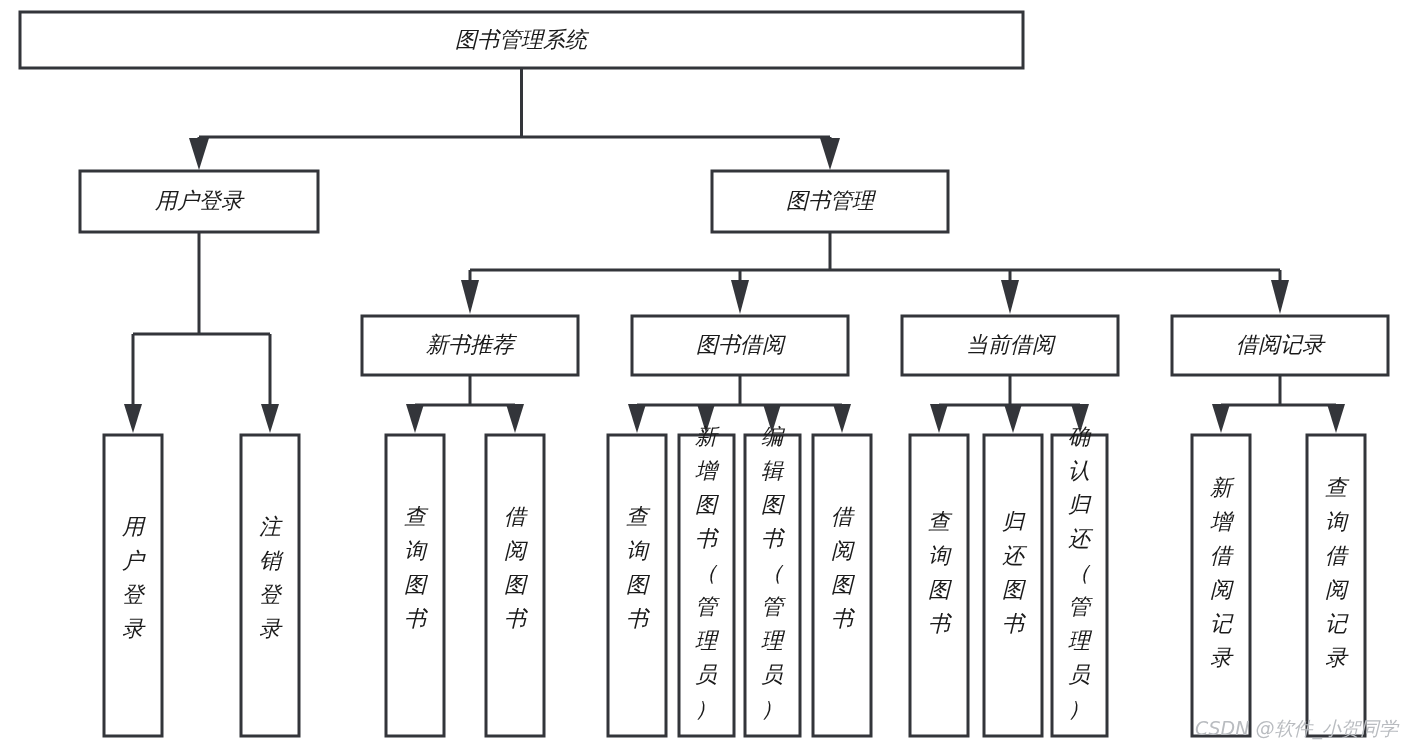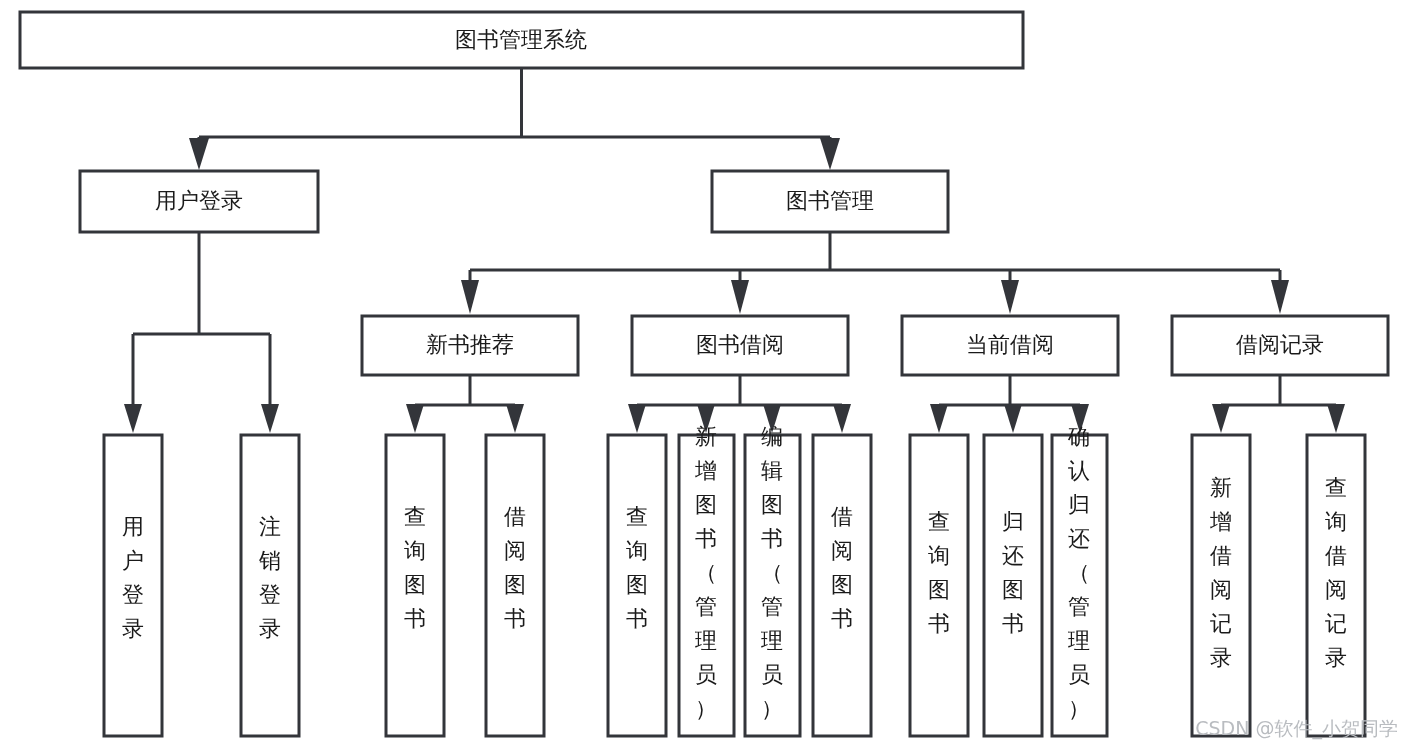--- a/index.html
+++ b/index.html
@@ -12,20 +12,21 @@
     width: 1405px;
     height: 747px;
     font-family: "DejaVu Sans", "Liberation Sans", sans-serif;
     overflow: hidden;
   }
   #diagram-root {
     position: relative;
     width: 1405px;
     height: 636px;
     background: #ffffff;
+    font-style: italic;
   }
   svg#flowchart {
     position: absolute;
     top: 0;
     left: 0;
     width: 1405px;
     height: 747px;
     display: block;
   }
   .node-rect {

